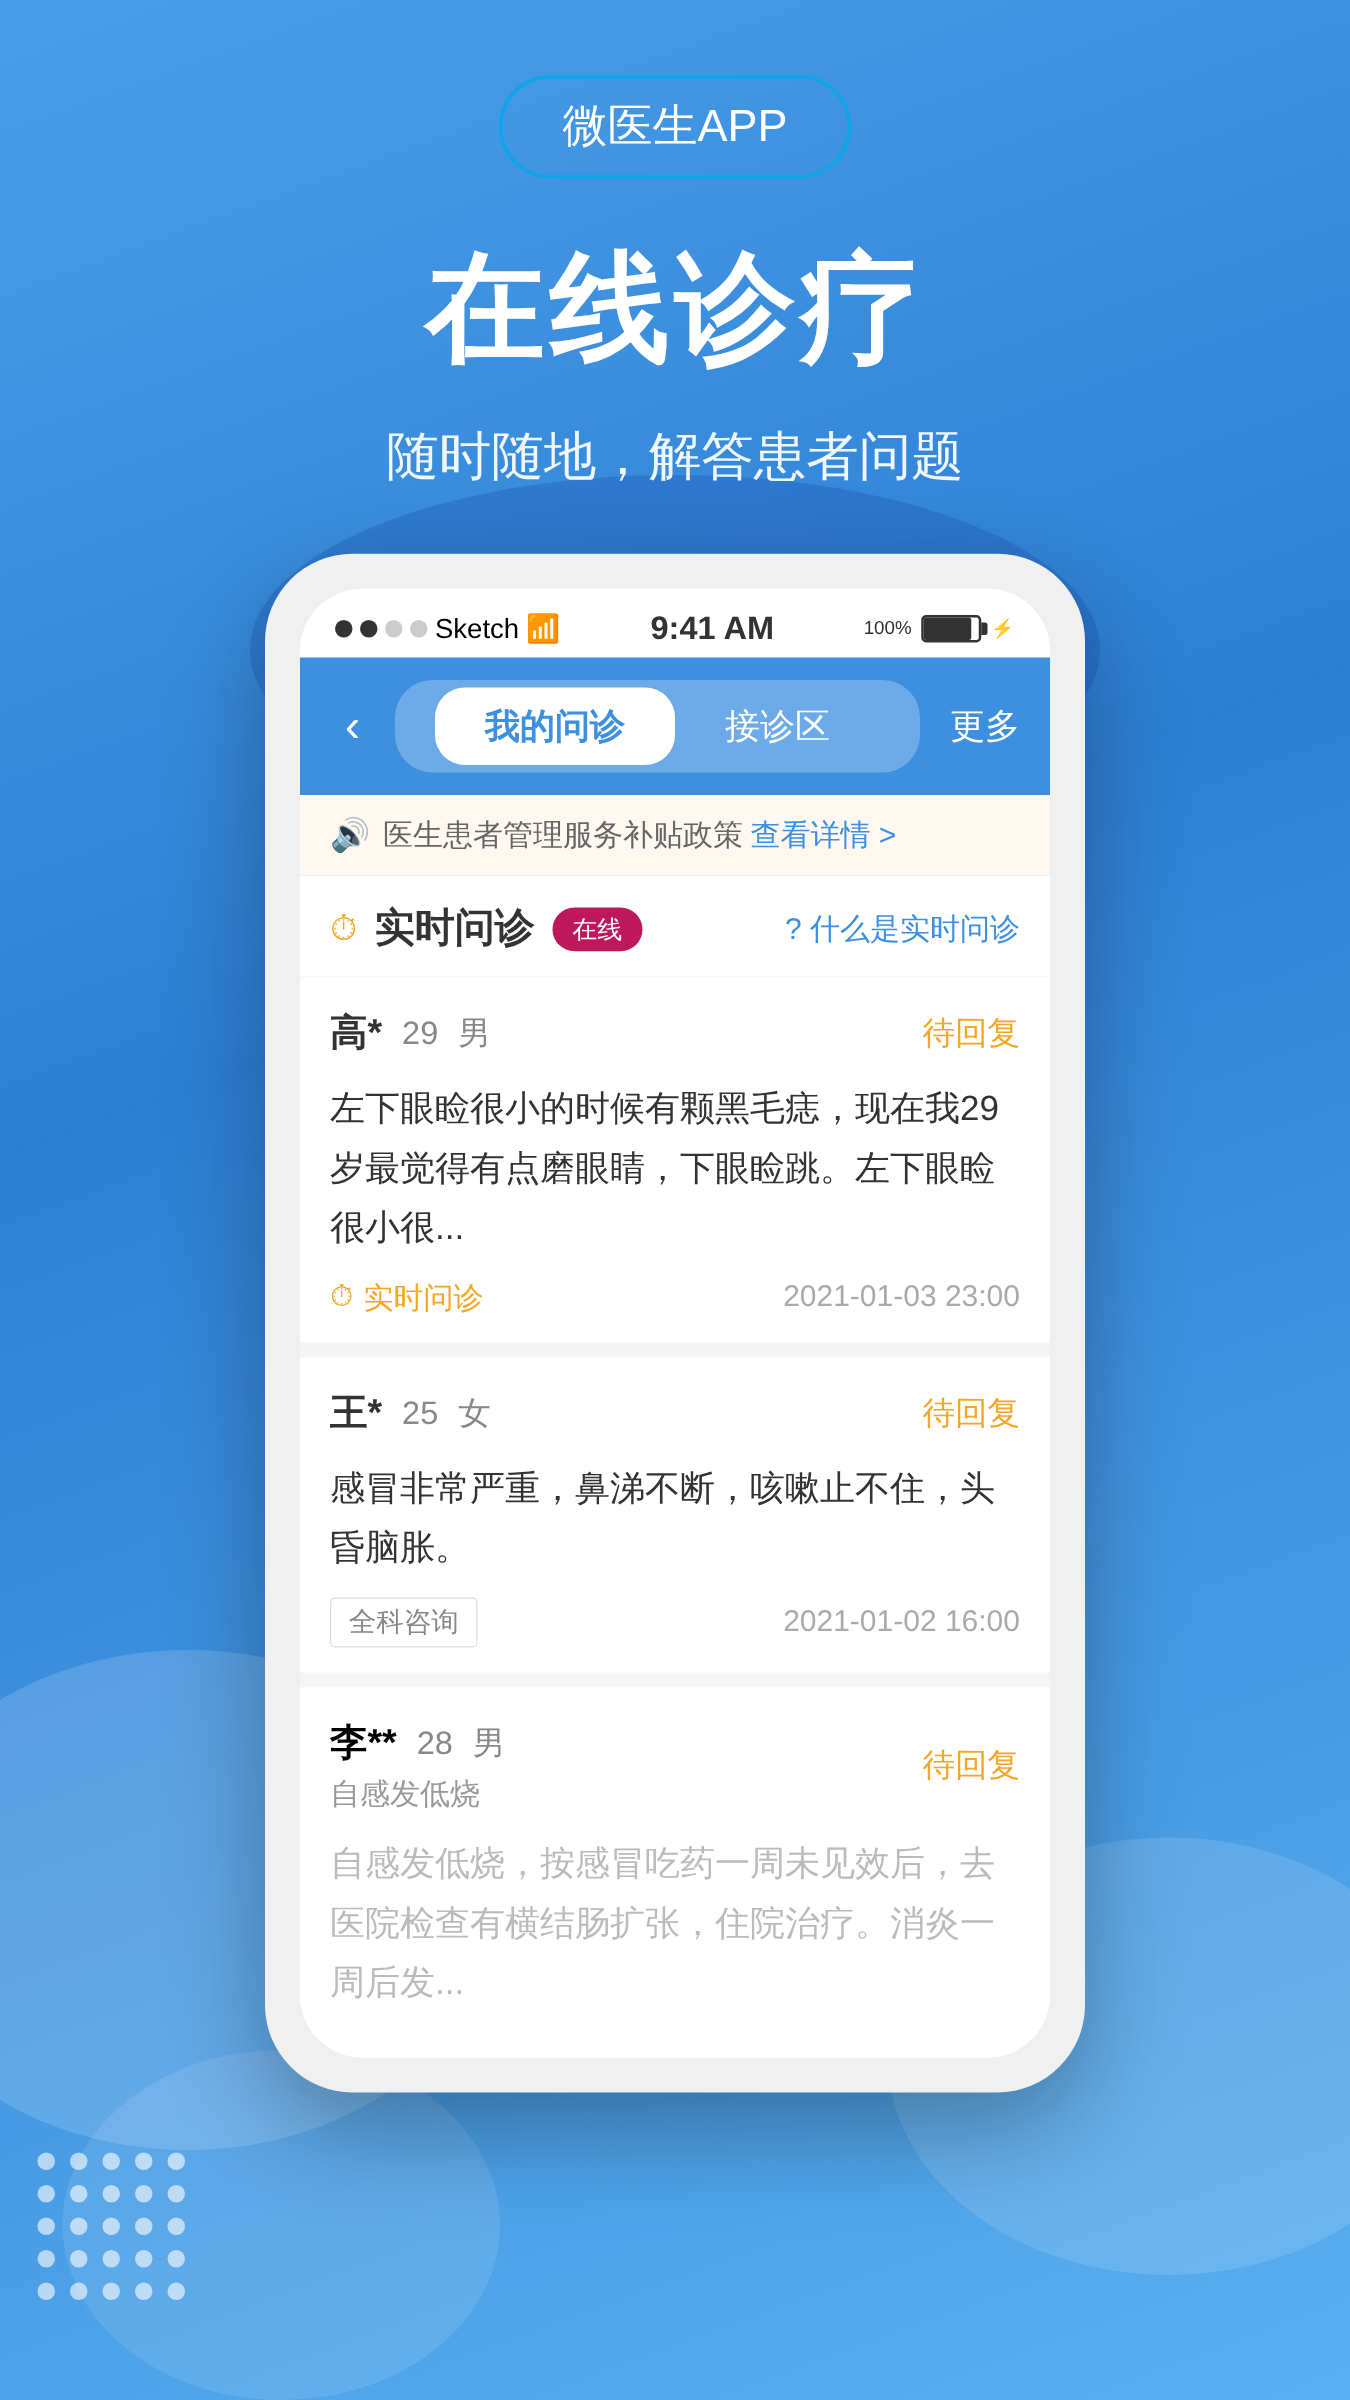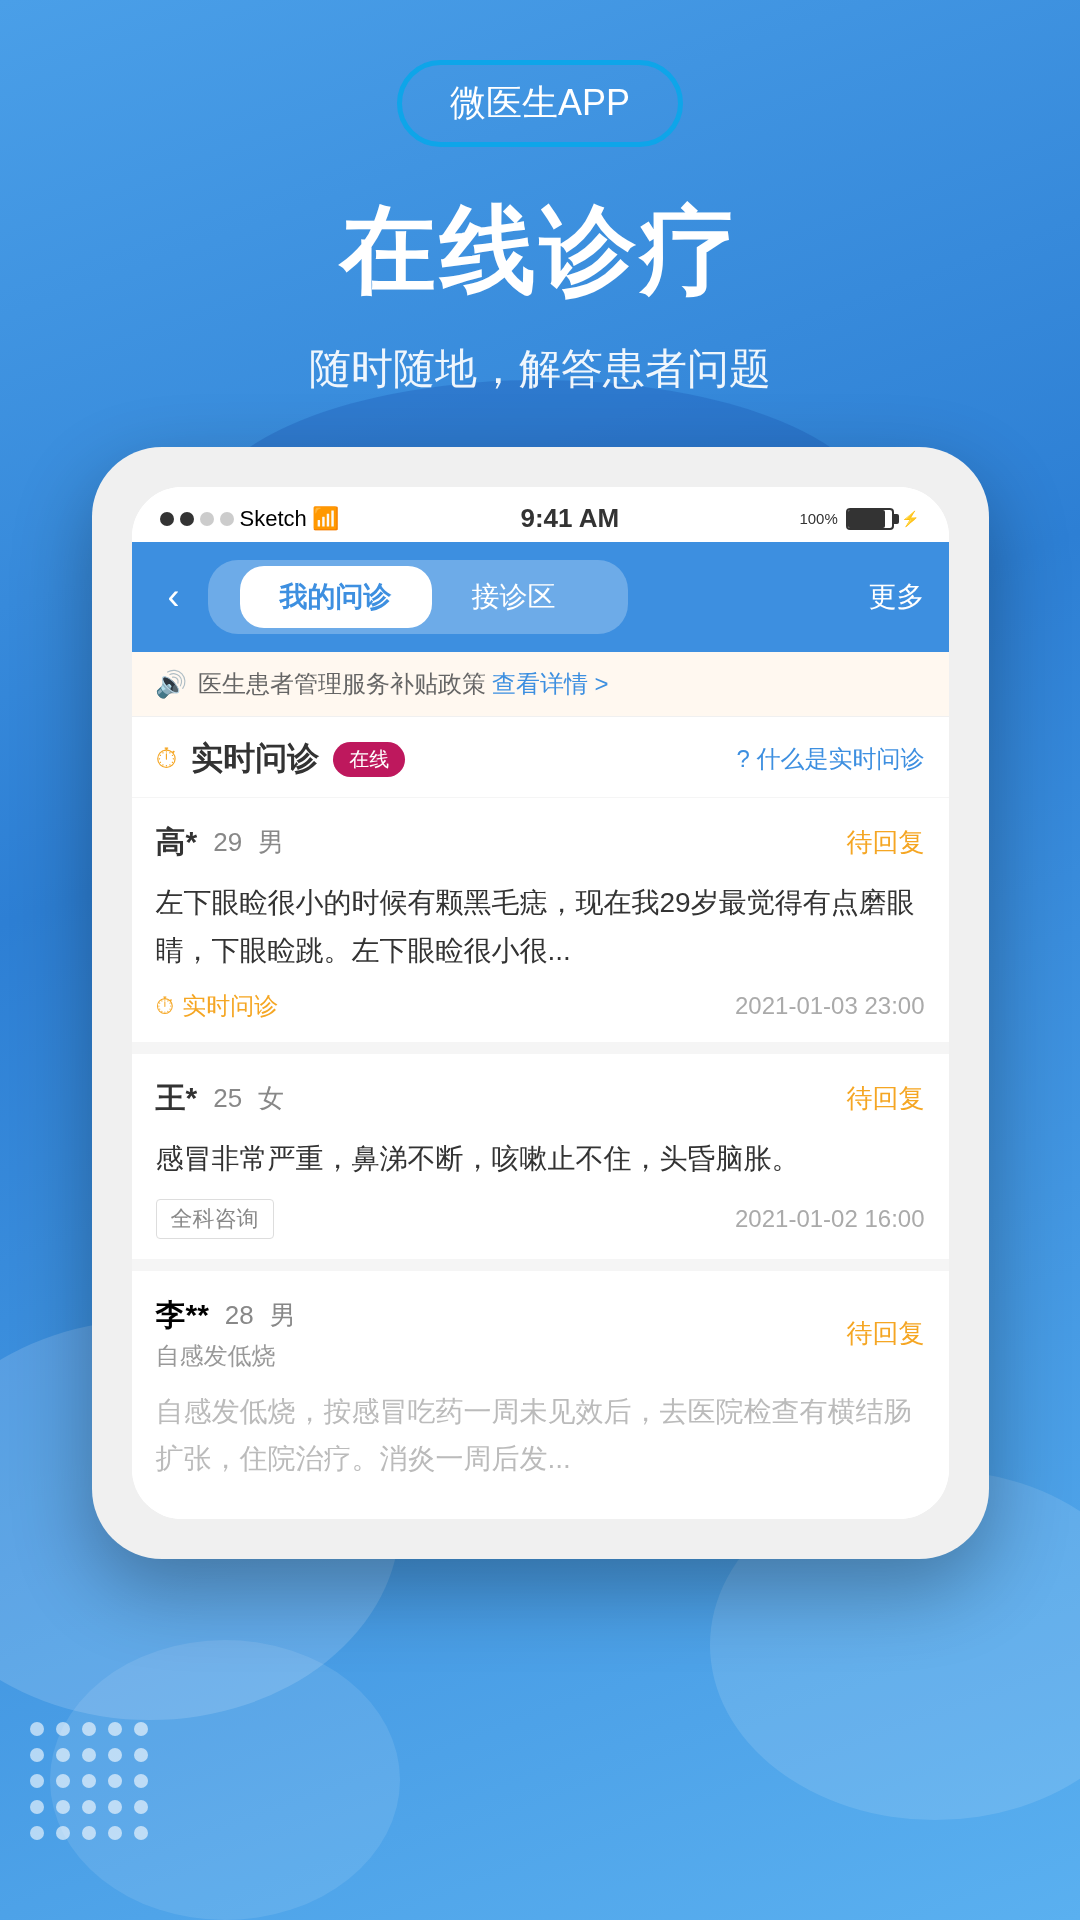--- a/index.html
+++ b/index.html
@@ -45,21 +45,21 @@
     
     .top-section {
       text-align: center;
       padding-top: 60px;
       position: relative;
       z-index: 10;
     }
 
     .app-badge {
       display: inline-block;
-      border: 5px solid #0ea5e9;
+      border: 3px solid #0ea5e9;
       border-radius: 50px;
       padding: 14px 48px;
       color: white;
       font-size: 36px;
       font-weight: 500;
       margin-bottom: 40px;
     }
 
     .main-title {
       color: white;
@@ -79,24 +79,24 @@
     
     .phone-container {
       display: flex;
       justify-content: center;
       position: relative;
       z-index: 10;
       margin-top: 20px;
     }
 
     .phone-mockup {
-      width: 897px;
+      width: 656px;
       background: #f0f0f0;
       border-radius: 70px;
-      padding: 40px;
+      padding: 28px;
       box-shadow: 0 30px 80px rgba(0,0,0,0.3);
       position: relative;
     }
 
     .phone-inner {
       background: white;
       border-radius: 50px;
       overflow: hidden;
     }
 

